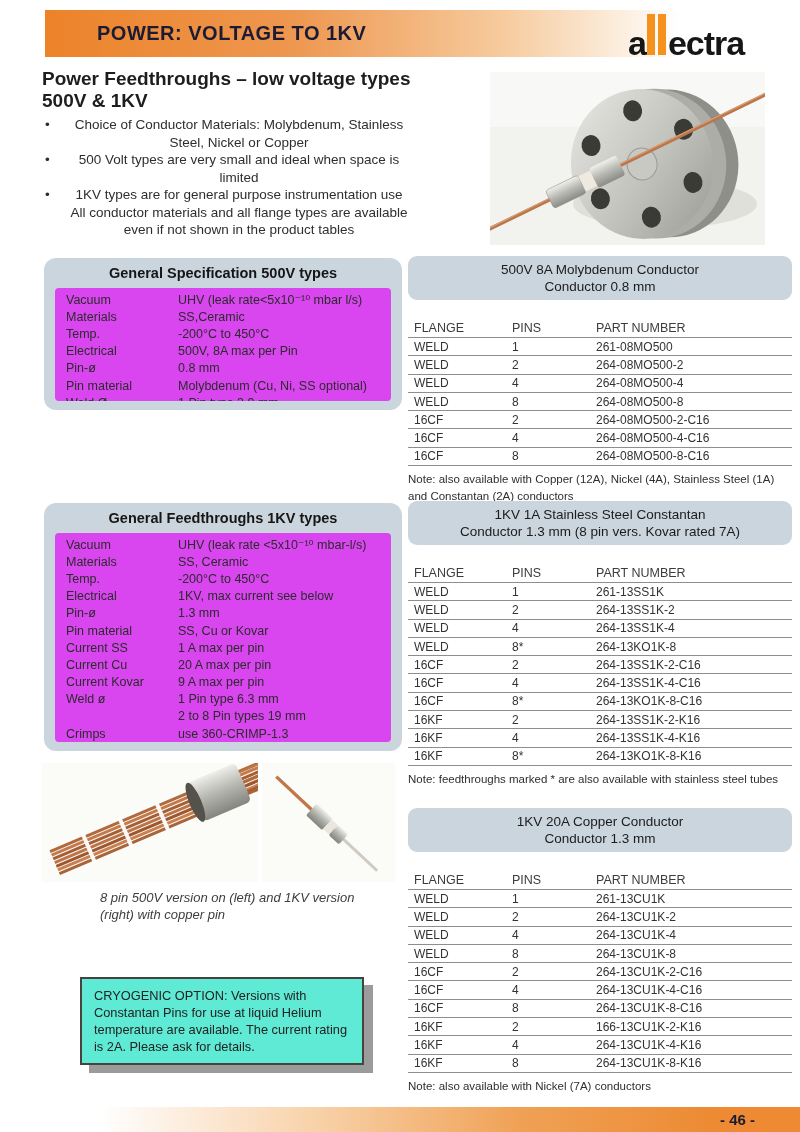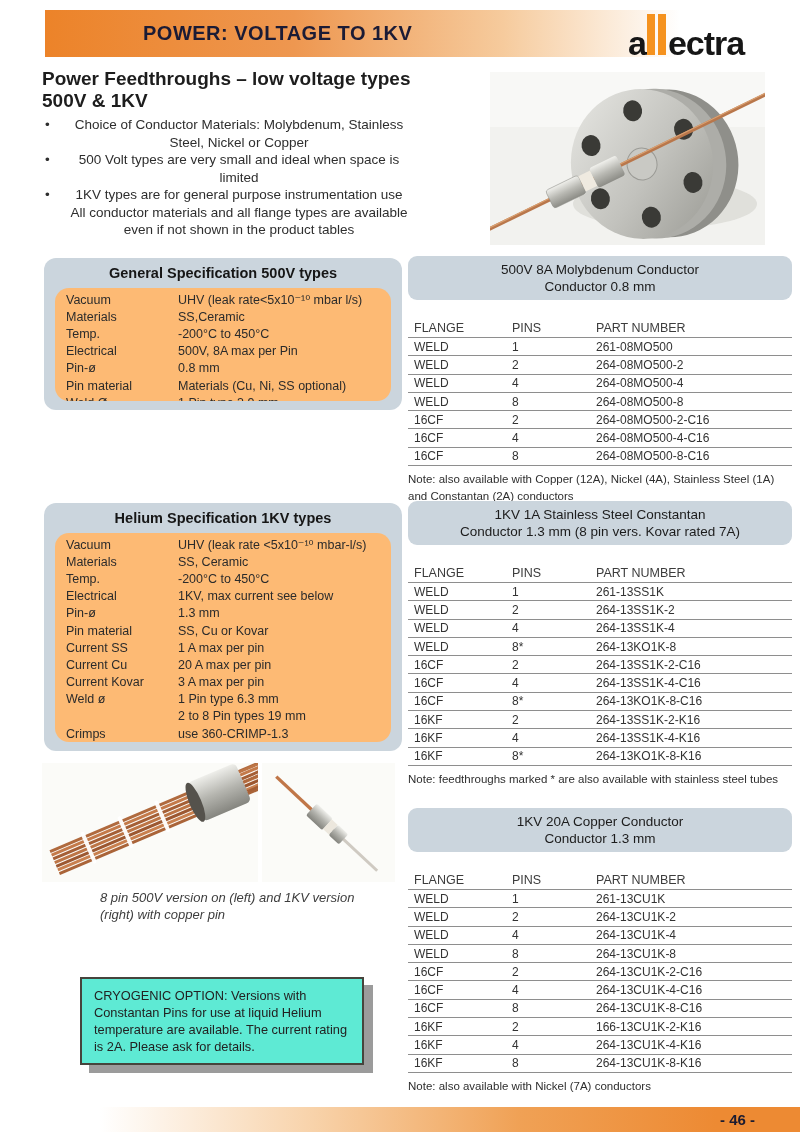--- a/index.html
+++ b/index.html
@@ -2,21 +2,21 @@
 <html><head>
 <meta charset="utf-8">
 <style>
   html,body{margin:0;padding:0;background:#ffffff;}
   #page{position:relative;width:800px;height:1132px;background:#fff;overflow:hidden;
         font-family:"Liberation Sans","DejaVu Sans",sans-serif;color:#2e2e2e;}
 
   
   #hbar{position:absolute;left:45px;top:10px;width:655px;height:47px;
         background:linear-gradient(90deg,#EC8329 0%,#EE9750 38%,#F6CB9D 70%,#ffffff 97%);}
-  #hbar .htext{display:block;padding-left:98px;line-height:47px;font-weight:bold;
+  #hbar .htext{display:block;padding-left:52px;line-height:47px;font-weight:bold;
         font-size:20px;letter-spacing:.5px;color:#1b1b35;}
   #logo{position:absolute;left:628px;top:10px;display:flex;align-items:flex-end;height:50px;}
   #logo .lt{font-size:34px;font-weight:800;color:#161616;letter-spacing:-1px;line-height:34px;}
   #logo .bar{display:inline-block;width:8px;height:41px;background:#F5921E;margin:0 1.5px 5px 1.5px;}
 
   
   #ptitle{position:absolute;left:42px;top:68px;font-weight:bold;font-size:19px;line-height:22px;color:#1d1d1d;}
   #bullets{position:absolute;left:45px;top:116px;width:375px;}
   #bullets .row{display:flex;font-size:13.5px;line-height:17.5px;color:#2e2e2e;}
   #bullets .row .c0{width:13px;flex:none;}
@@ -29,21 +29,21 @@
   #photo1kv{left:262px;top:763px;width:133px;height:119px;}
   #caption{position:absolute;left:100px;top:889px;width:262px;font-style:italic;
            font-size:13px;line-height:17px;color:#3d3d3d;}
 
   
   .specbox{position:absolute;left:44px;width:358px;background:#CBD5DD;border-radius:12px;}
   #spec500{top:258px;height:152px;}
   #spec1kv{top:503px;height:248px;}
   .specbox .stitle{text-align:center;font-weight:bold;font-size:14.5px;color:#161616;margin-top:7px;}
   .specbox .inner{position:absolute;left:11px;right:11px;top:30px;bottom:9px;
-                  background:#fdba74;border-radius:14px;padding:3px 4px 0 11px;overflow:hidden;}
+                  background:#d946ef;border-radius:4px;padding:3px 4px 0 11px;overflow:hidden;}
   .spec .row{display:flex;align-items:center;height:17.2px;font-size:12.5px;color:#2b2b2b;}
   .spec .row .c0{width:112px;flex:none;}
   .spec .row .c1{flex:1;}
 
   
   .ptwrap{position:absolute;left:408px;width:384px;}
   #t500{top:256px;}
   #tss{top:501px;}
   #tcu{top:808px;}
   .tbox{background:#CBD5DD;border-radius:9px;text-align:center;font-weight:normal;
@@ -161,21 +161,21 @@
         <div class="row">
           <span class="c0">Electrical</span>
           <span class="c1">500V, 8A max per Pin</span>
         </div>
         <div class="row">
           <span class="c0">Pin-ø</span>
           <span class="c1">0.8 mm</span>
         </div>
         <div class="row">
           <span class="c0">Pin material</span>
-          <span class="c1">Materials (Cu, Ni, SS optional)</span>
+          <span class="c1">Molybdenum (Cu, Ni, SS optional)</span>
         </div>
         <div class="row">
           <span class="c0">Weld Ø</span>
           <span class="c1">1 Pin type  3.9 mm</span>
         </div>
         <div class="row">
           <span class="c0"></span>
           <span class="c1">2 &amp; 4 Pins  types 12.6 mm</span>
         </div>
         <div class="row">
@@ -233,21 +233,21 @@
         <div class="row">
           <span class="c0">16CF</span>
           <span class="c1">8</span>
           <span class="c2">264-08MO500-8-C16</span>
         </div>
       </div>
     <div class="tnote">Note: also available with Copper (12A), Nickel (4A), Stainless Steel (1A) and Constantan (2A) conductors</div>
   </div>
 
   <div id="spec1kv" class="specbox">
-    <div class="stitle">Helium Specification 1KV types</div>
+    <div class="stitle">General Feedthroughs 1KV types</div>
     <div class="inner spec">
         <div class="row">
           <span class="c0">Vacuum</span>
           <span class="c1">UHV (leak rate &lt;5x10⁻¹⁰ mbar-l/s)</span>
         </div>
         <div class="row">
           <span class="c0">Materials</span>
           <span class="c1">SS, Ceramic</span>
         </div>
         <div class="row">
@@ -269,21 +269,21 @@
         <div class="row">
           <span class="c0">Current SS</span>
           <span class="c1">1 A max per pin</span>
         </div>
         <div class="row">
           <span class="c0">Current Cu</span>
           <span class="c1">20 A max per pin</span>
         </div>
         <div class="row">
           <span class="c0">Current Kovar</span>
-          <span class="c1">3 A max per pin</span>
+          <span class="c1">9 A max per pin</span>
         </div>
         <div class="row">
           <span class="c0">Weld ø</span>
           <span class="c1">1 Pin type  6.3 mm</span>
         </div>
         <div class="row">
           <span class="c0"></span>
           <span class="c1">2 to 8 Pin types 19 mm</span>
         </div>
         <div class="row">

